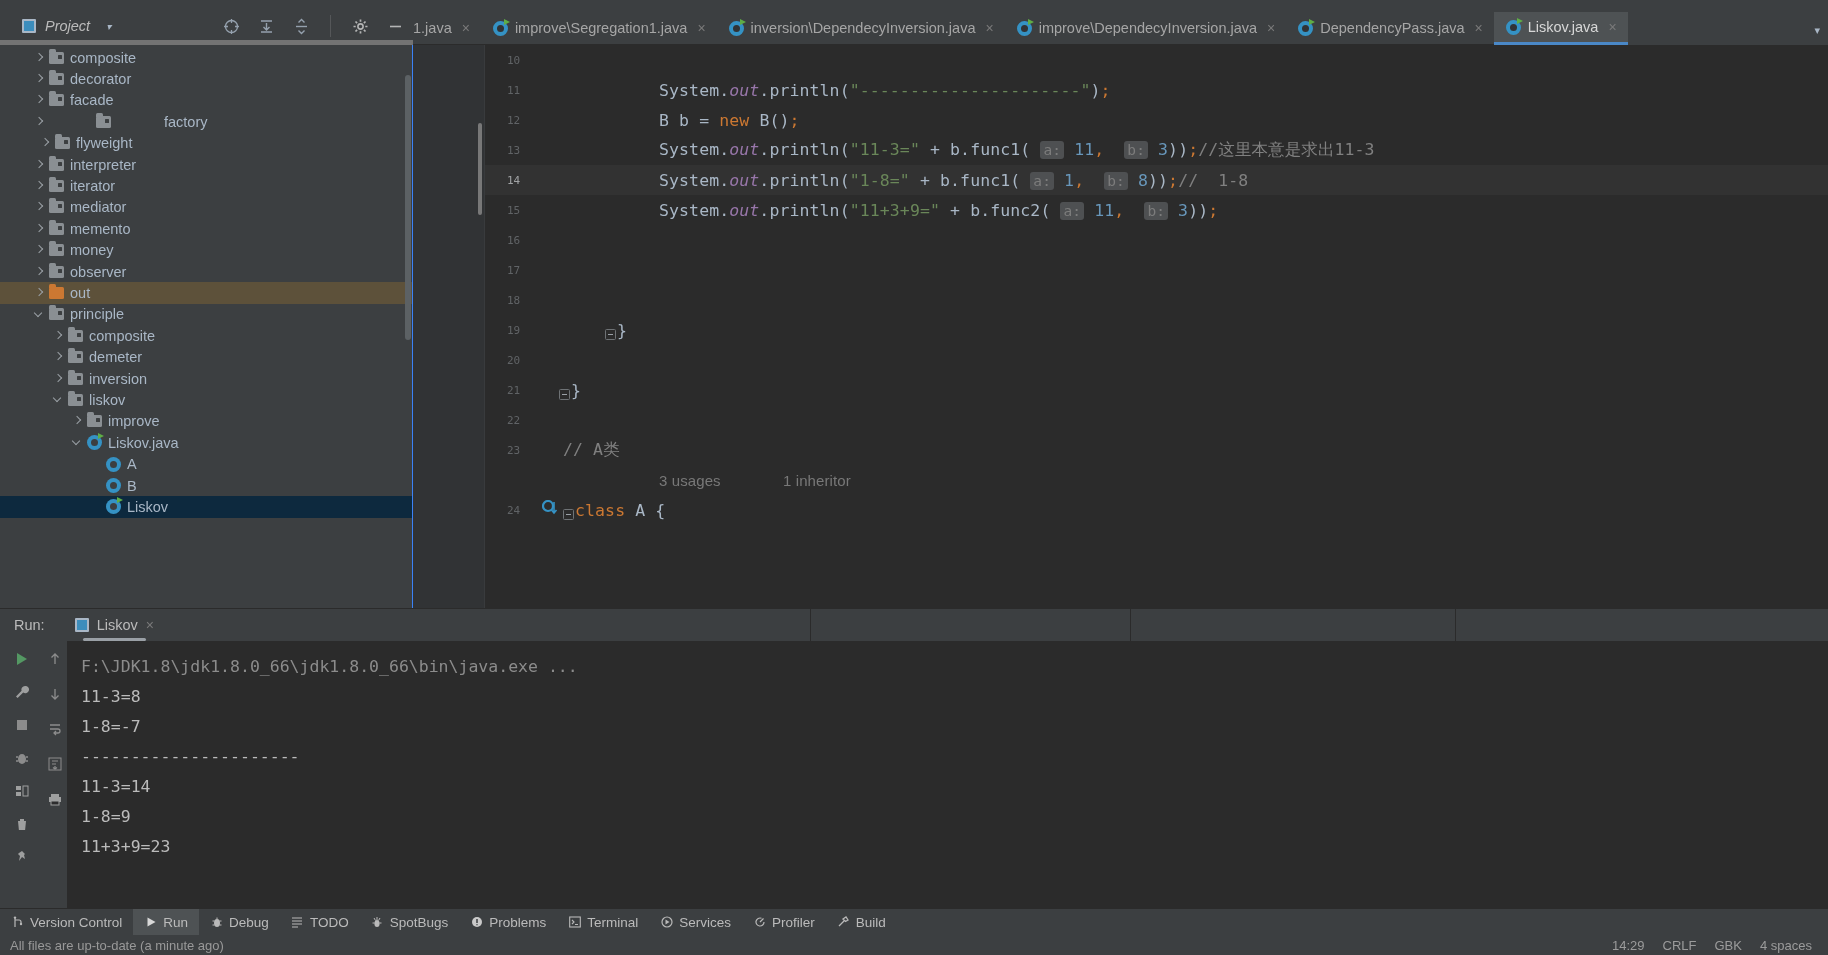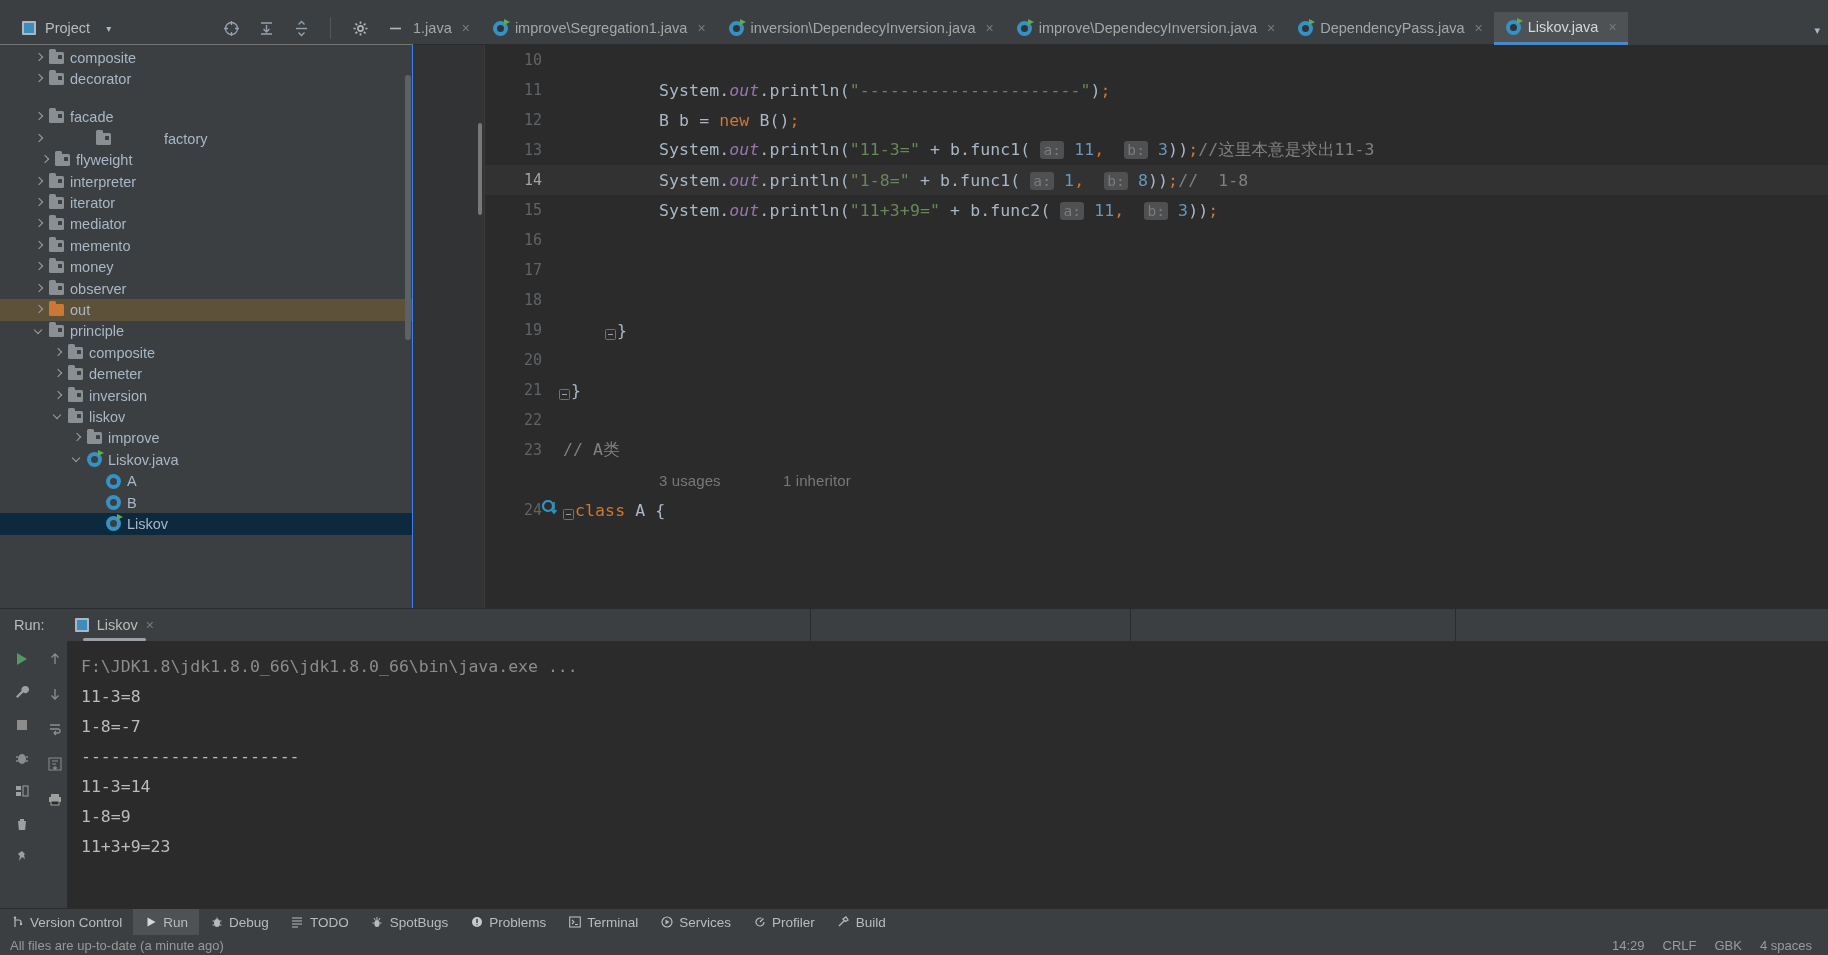--- a/index.html
+++ b/index.html
@@ -10,21 +10,22 @@
     -webkit-font-smoothing:antialiased;
   }
   .app{ position:relative; width:1828px; height:955px; display:flex; flex-direction:column; background:#3c3f41; }
 
   
   .topbar{ height:45px; background:#3c3f41; display:flex; align-items:flex-end; position:relative; flex:0 0 45px; }
   .tool-left{ width:413px; height:45px; display:flex; align-items:flex-end; position:relative; }
   .proj-header{
     position:absolute; left:0; bottom:0; width:413px; height:33px;
     display:flex; align-items:center; background:#3c3f41;
-    border-bottom:1px solid #737373;
+    border-bottom:5px solid #737373;
+    font-style:italic;
   }
   .proj-ico{ width:14px;height:14px;margin-left:22px;margin-right:9px; background:#3c8dbc;
     border:2px solid #a9b7c6; border-radius:1px; }
   .proj-title{ color:#bbbbbb; font-size:14.5px; }
   .proj-chev{ margin-left:16px; color:#a9b7c6; font-size:10px; }
   .tb-icons{ margin-left:auto; display:flex; align-items:center; gap:17px; padding-right:9px; }
   .tb-ic{ width:18px; height:18px; opacity:.82; display:flex; align-items:center; justify-content:center; }
   .tb-ic svg{ display:block; }
   .vsep{ width:1px; height:22px; background:#555759; margin:0 3px; }
 
@@ -75,22 +76,22 @@
   .cls-ico.run .play{ position:absolute; right:-2px; top:-2px; width:0;height:0;
     border-left:6px solid #5fad46; border-top:3.5px solid transparent; border-bottom:3.5px solid transparent; }
   .sb-scroll{ position:absolute; right:1px; top:30px; width:6px; height:265px; background:#5c6164; border-radius:3px; }
 
   
   .editor{ flex:1 1 auto; background:#2b2b2b; position:relative; overflow:hidden; display:flex; }
   .gutter{ width:72px; flex:0 0 72px; background:#313335; position:relative; }
   .code-area{ flex:1; position:relative; background:#2b2b2b; }
   .eline{ height:30px; display:flex; align-items:center; position:relative; }
   .eline.cur{ background:#323232; }
-  .ln{ position:absolute; left:0; width:57px; text-align:right; color:#606366;
-    font-family:"DejaVu Sans Mono", monospace; font-size:15px; }
+  .ln{ position:absolute; left:0; width:57px; text-align:center; color:#606366;
+    font-family:"DejaVu Sans Mono", monospace; font-size:11px; }
   .ln.cur{ color:#a1a3a5; }
   .code{ position:absolute; left:72px; font-family:"DejaVu Sans Mono", monospace;
     font-size:16.5px; color:#a9b7c6; white-space:pre; letter-spacing:0.1px; }
   .gut-line{ position:absolute; left:71px; top:0; bottom:0; width:1px; background:#393b3d; }
   .e-sb{ position:absolute; left:65px; top:78px; width:4px; height:92px; background:#787878; border-radius:2px; }
   .kw{ color:#cc7832; } .str{ color:#6a8759; } .num{ color:#6897bb; }
   .fld{ color:#9876aa; font-style:italic; } .mth{ color:#a9b7c6; }
   .cmt{ color:#808080; } .punc{ color:#a9b7c6; } .sem{ color:#cc7832; }
   .hint{ background:#4e5052; color:#7c7c7c; border-radius:3px; padding:1px 3px; font-size:14.5px; }
   .usage{ color:#787878; font-size:15px; font-family:"Liberation Sans",sans-serif; }
@@ -241,21 +242,21 @@
           <div class="row" style="padding-left: 34px;">
             <span class="arrow"></span>
             <span class="folder"></span>
             <span>composite</span>
           </div>
           <div class="row" style="padding-left: 34px;">
             <span class="arrow"></span>
             <span class="folder"></span>
             <span>decorator</span>
           </div>
-          <div class="row" style="padding-left: 34px; margin-top: 17px;">
+          <div class="row" style="padding-left: 34px;">
             <span class="arrow"></span>
             <span class="folder"></span>
             <span>facade</span>
           </div>
           <div class="row" style="padding-left: 34px; gap: 47px;">
             <span class="arrow"></span>
             <span class="folder"></span>
             <span>factory</span>
           </div>
           <div class="row" style="padding-left: 40px;">

